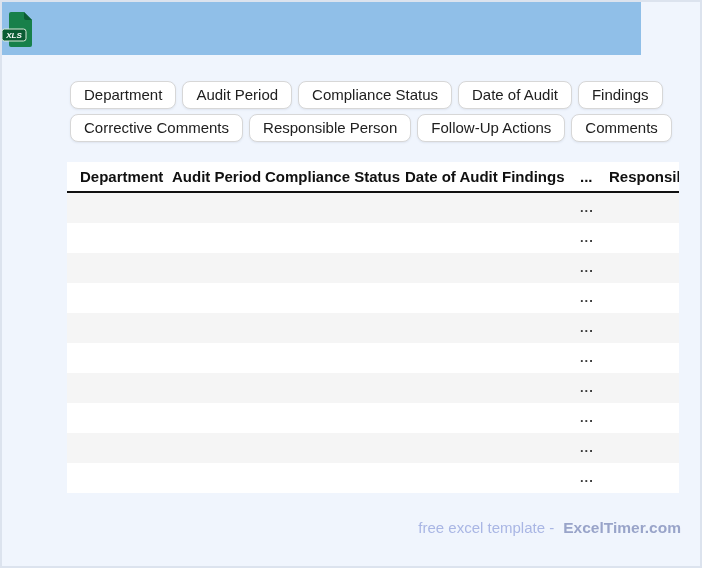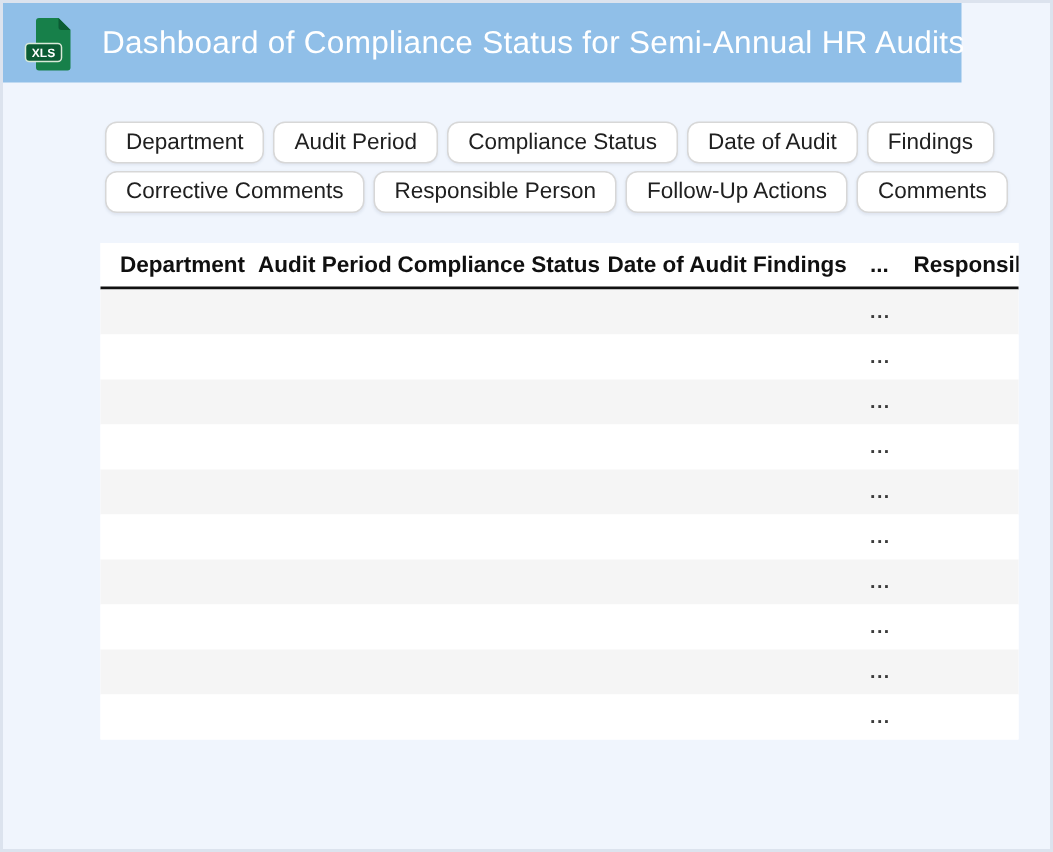--- a/index.html
+++ b/index.html
@@ -20,22 +20,23 @@
     position: absolute;
     left: 0; top: 0;
     width: 639px; height: 53px;
     background: #90bfe8;
     display: flex;
     align-items: center;
   }
   .file-icon {
     position: relative;
     width: 27px; height: 36px;
-    margin-left: 19px;
+    margin-left: 4px;
     flex: 0 0 auto;
+    font-style: italic;
   }
   .banner-title {
     color: #ffffff;
     font-size: 21px;
     font-weight: 500;
     margin-left: 20px;
     white-space: nowrap;
     letter-spacing: 0.2px;
   }
 
@@ -142,21 +143,20 @@
                  L33 34 
                  Q33 36 31 36 
                  L12 36 
                  Q10 36 10 34 Z" fill="#17804a"></path>
         <path d="M25 1 L25 7 Q25 9 27 9 L33 9 Z" fill="#0b5c34"></path>
 
         <rect x="3" y="18" width="24" height="12" rx="2.5" fill="#0b5c34" stroke="#d9ead9" stroke-width="1"></rect>
         <text x="15" y="27" text-anchor="middle" font-family="Liberation Sans, sans-serif" font-size="8" font-weight="bold" fill="#ffffff">XLS</text>
       </svg>
     </div>
-    <div class="banner-title">Dashboard of Compliance Status for Semi-Annual HR Audits</div>
   </div>
 
   <div class="chips">
     <div class="chip-row">
       <span class="chip">Department</span>
       <span class="chip">Audit Period</span>
       <span class="chip">Compliance Status</span>
       <span class="chip">Date of Audit</span>
       <span class="chip">Findings</span>
     </div>
@@ -205,14 +205,18 @@
         </div>
       <div class="row">
           <span class="dots">...</span>
         </div>
       <div class="row">
           <span class="dots">...</span>
         </div>
     </div>
   </div>
 
+  <div class="footer">
+    <span class="footer-text">free excel template -</span>
+    <span class="footer-brand">ExcelTimer.com</span>
+  </div>
 
 </div>
 
 </body></html>

